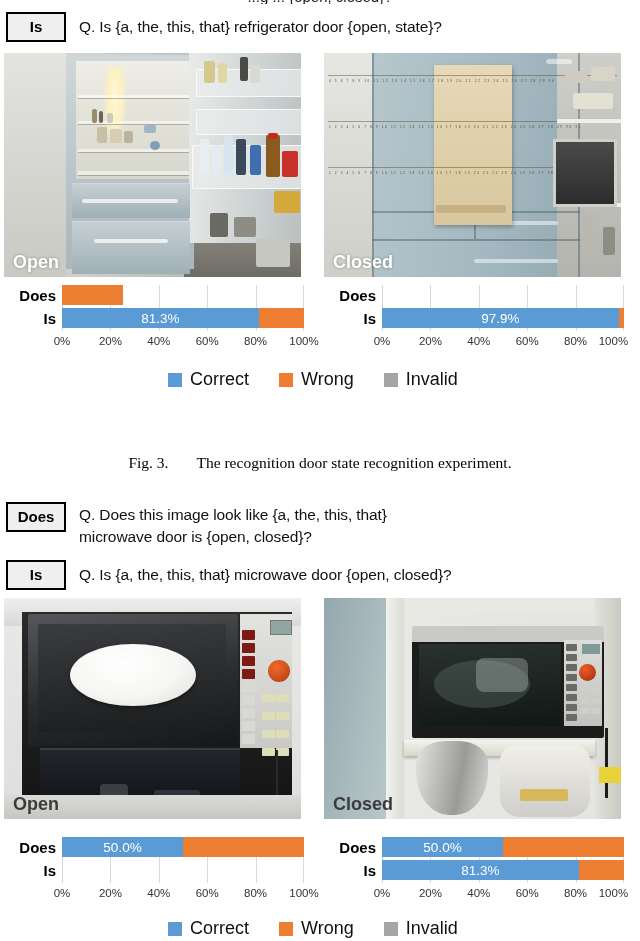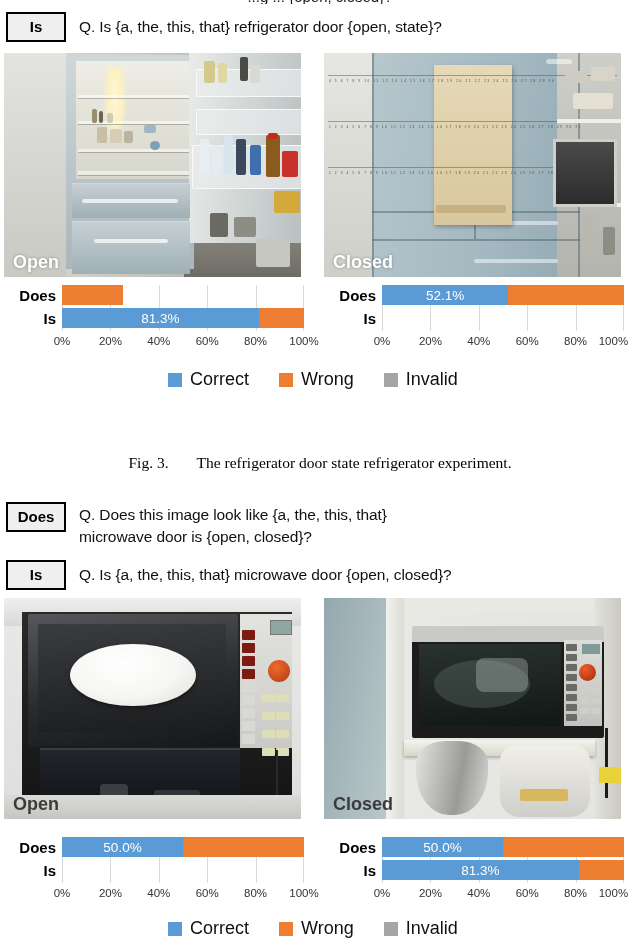--- a/index.html
+++ b/index.html
@@ -301,29 +301,29 @@
     <div class="gridlines">
       <i style="left:0%"></i>
         <i style="left:20%"></i>
         <i style="left:40%"></i>
         <i style="left:60%"></i>
         <i style="left:80%"></i>
         <i style="left:100%;margin-left:-1px"></i>
     </div>
     <div class="row">
       <div class="catlbl">Does</div>
+    </div>
+    <div class="row">
+      <div class="catlbl">Is</div>
       <div class="track">
-        <div class="seg correct" style="width:52.1%">
-          <span class="vlbl">52.1%</span>
+        <div class="seg correct" style="width:97.9%">
+          <span class="vlbl">97.9%</span>
         </div>
-        <div class="seg wrong" style="width:47.9%"></div>
+        <div class="seg wrong" style="width:2.1%"></div>
       </div>
-    </div>
-    <div class="row">
-      <div class="catlbl">Is</div>
     </div>
     <div class="axis" style="top:50px;">
       <b style="left:0%">0%</b>
       <b style="left:20%">20%</b>
       <b style="left:40%">40%</b>
       <b style="left:60%">60%</b>
       <b style="left:80%">80%</b>
       <b style="left:100%;transform:translateX(-86%)">100%</b>
     </div>
   </div>
@@ -337,21 +337,21 @@
       <span class="swatch" style="background:#ed7d31"></span>
       <span class="lbl">Wrong</span>
     </div>
     <div class="item" style="margin-right:0">
       <span class="swatch" style="background:#a5a5a5"></span>
       <span class="lbl">Invalid</span>
     </div>
   </div>
 
   <div class="caption" style="top:454px;">
-    <span class="fno">Fig. 3.</span><span>The refrigerator door state refrigerator experiment.</span>
+    <span class="fno">Fig. 3.</span><span>The recognition door state recognition experiment.</span>
   </div>
 
   <div class="qrow" style="left:6px;top:502px;">
     <div class="badge">Does</div>
     <div class="qtext" style="margin-left:13px;padding-top:2px;">Q. Does this image look like {a, the, this, that}
       microwave door is {open, closed}?</div>
   </div>
 
   <div class="qrow" style="left:6px;top:560px;">
     <div class="badge">Is</div>

